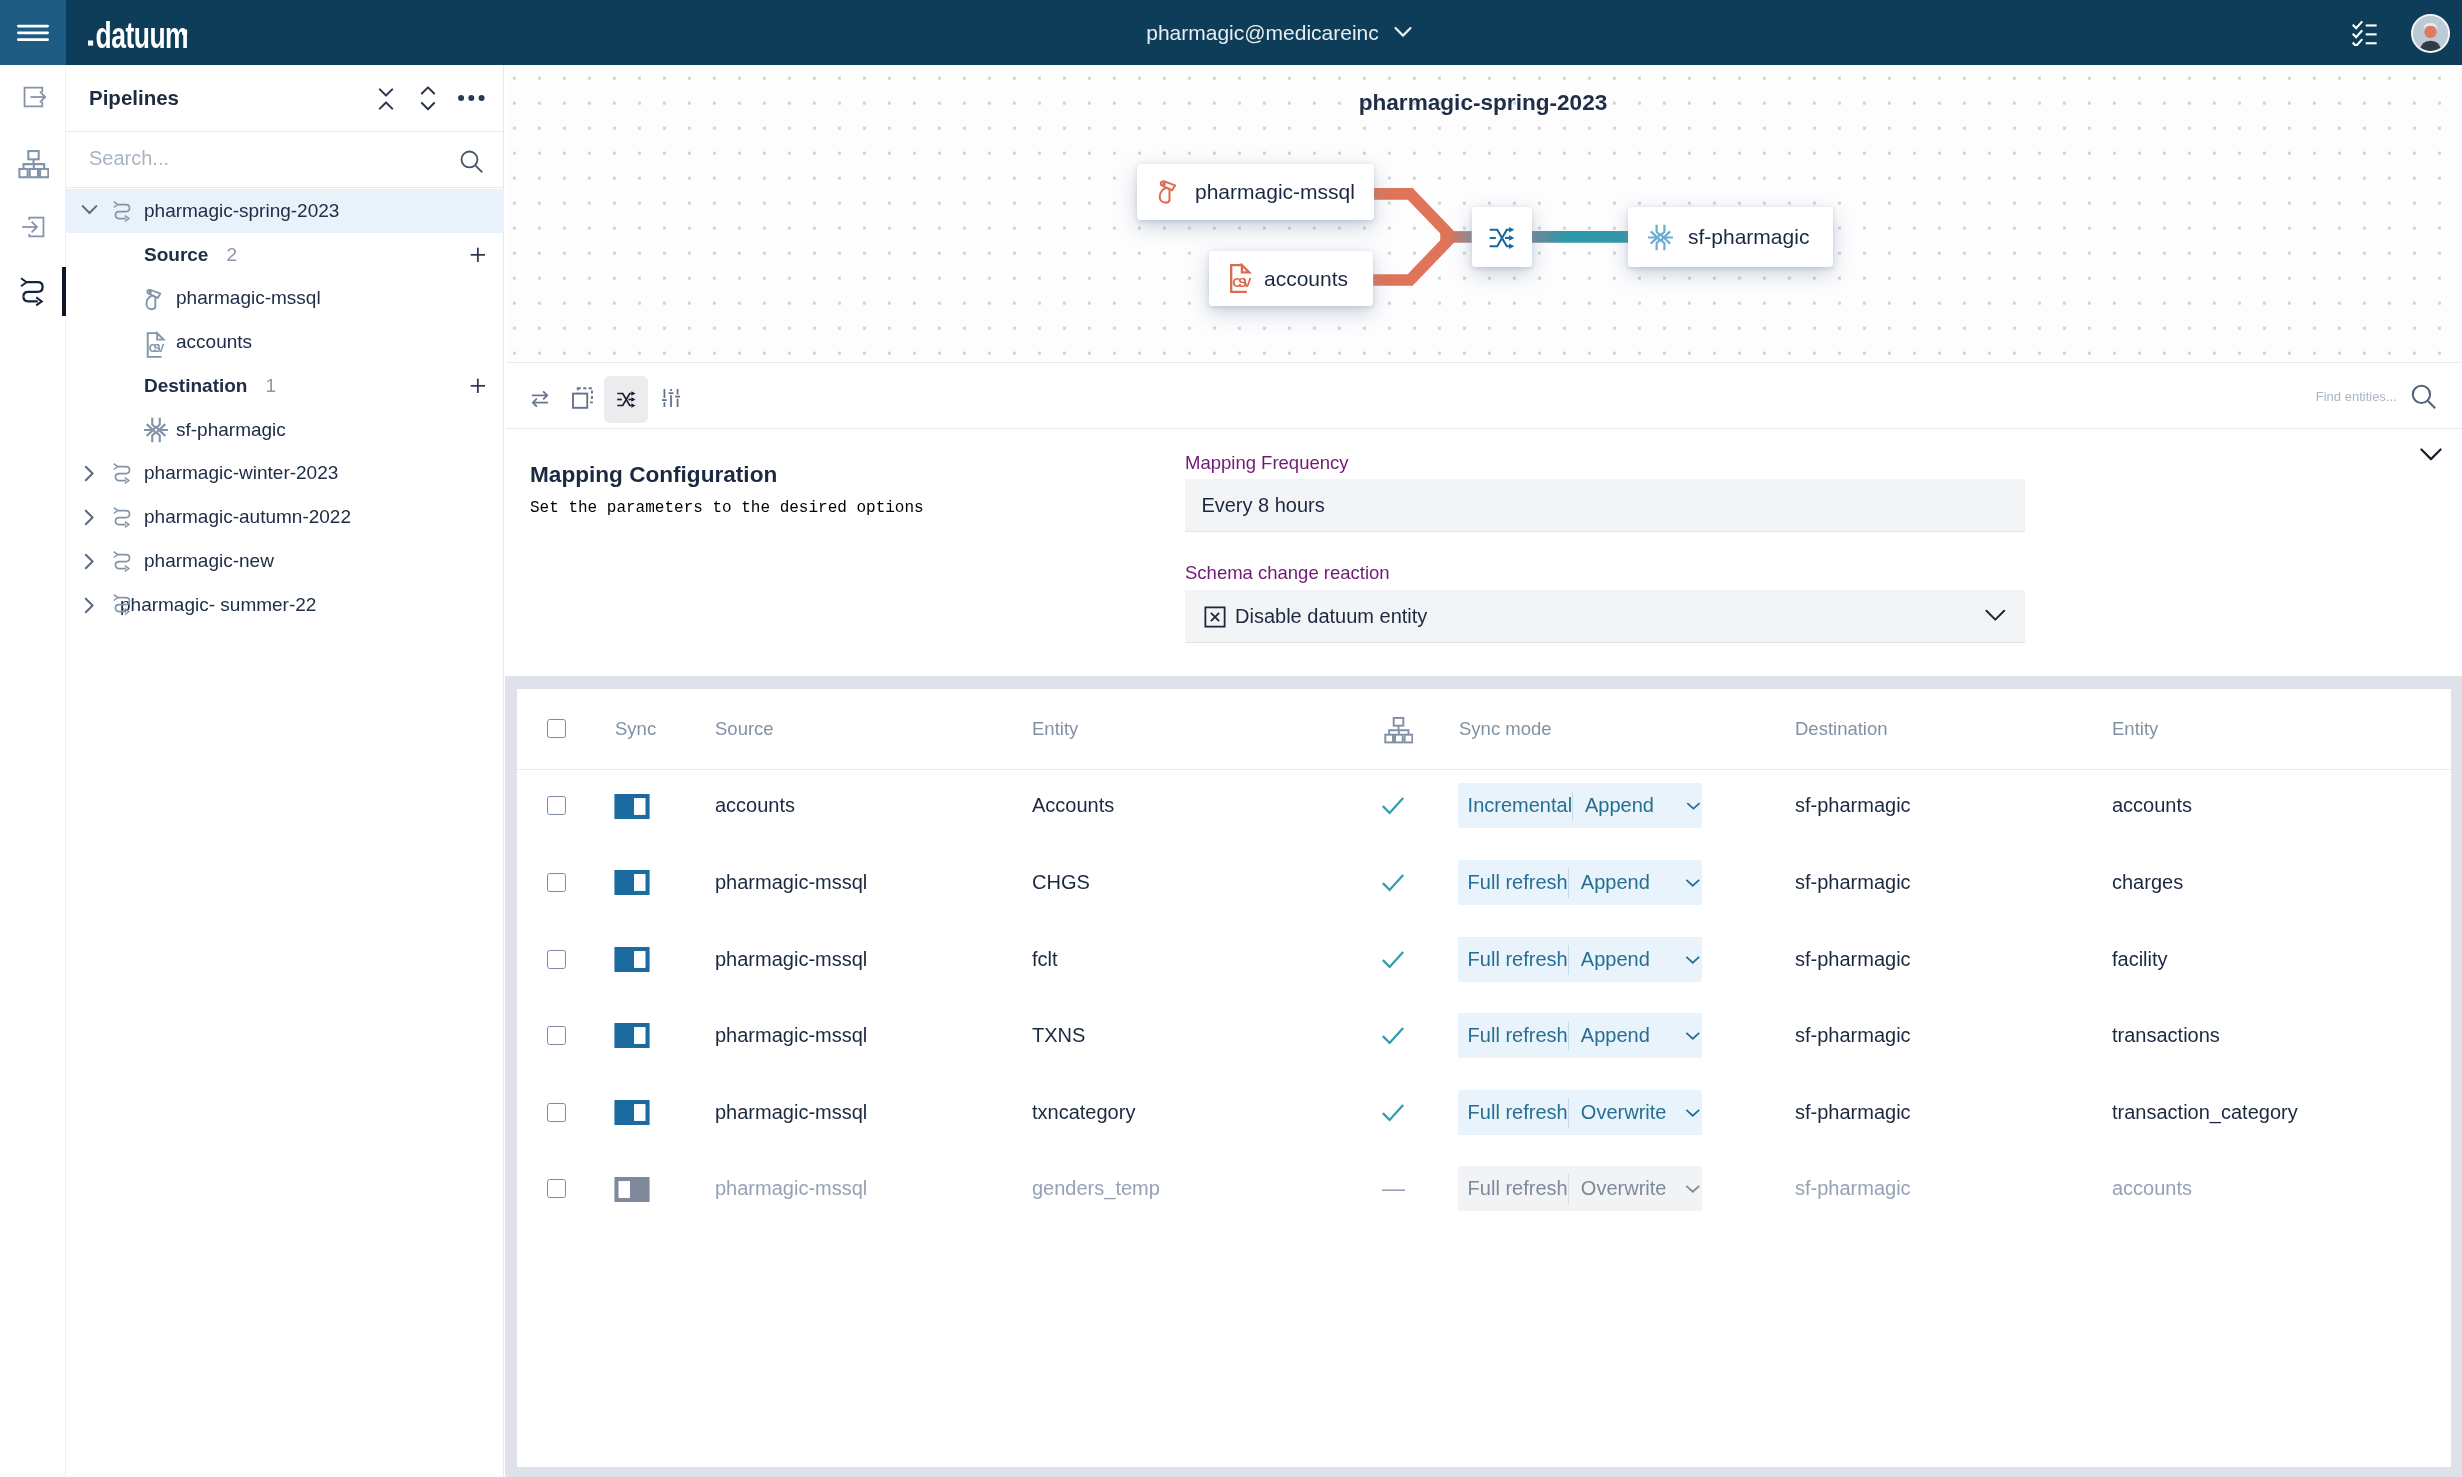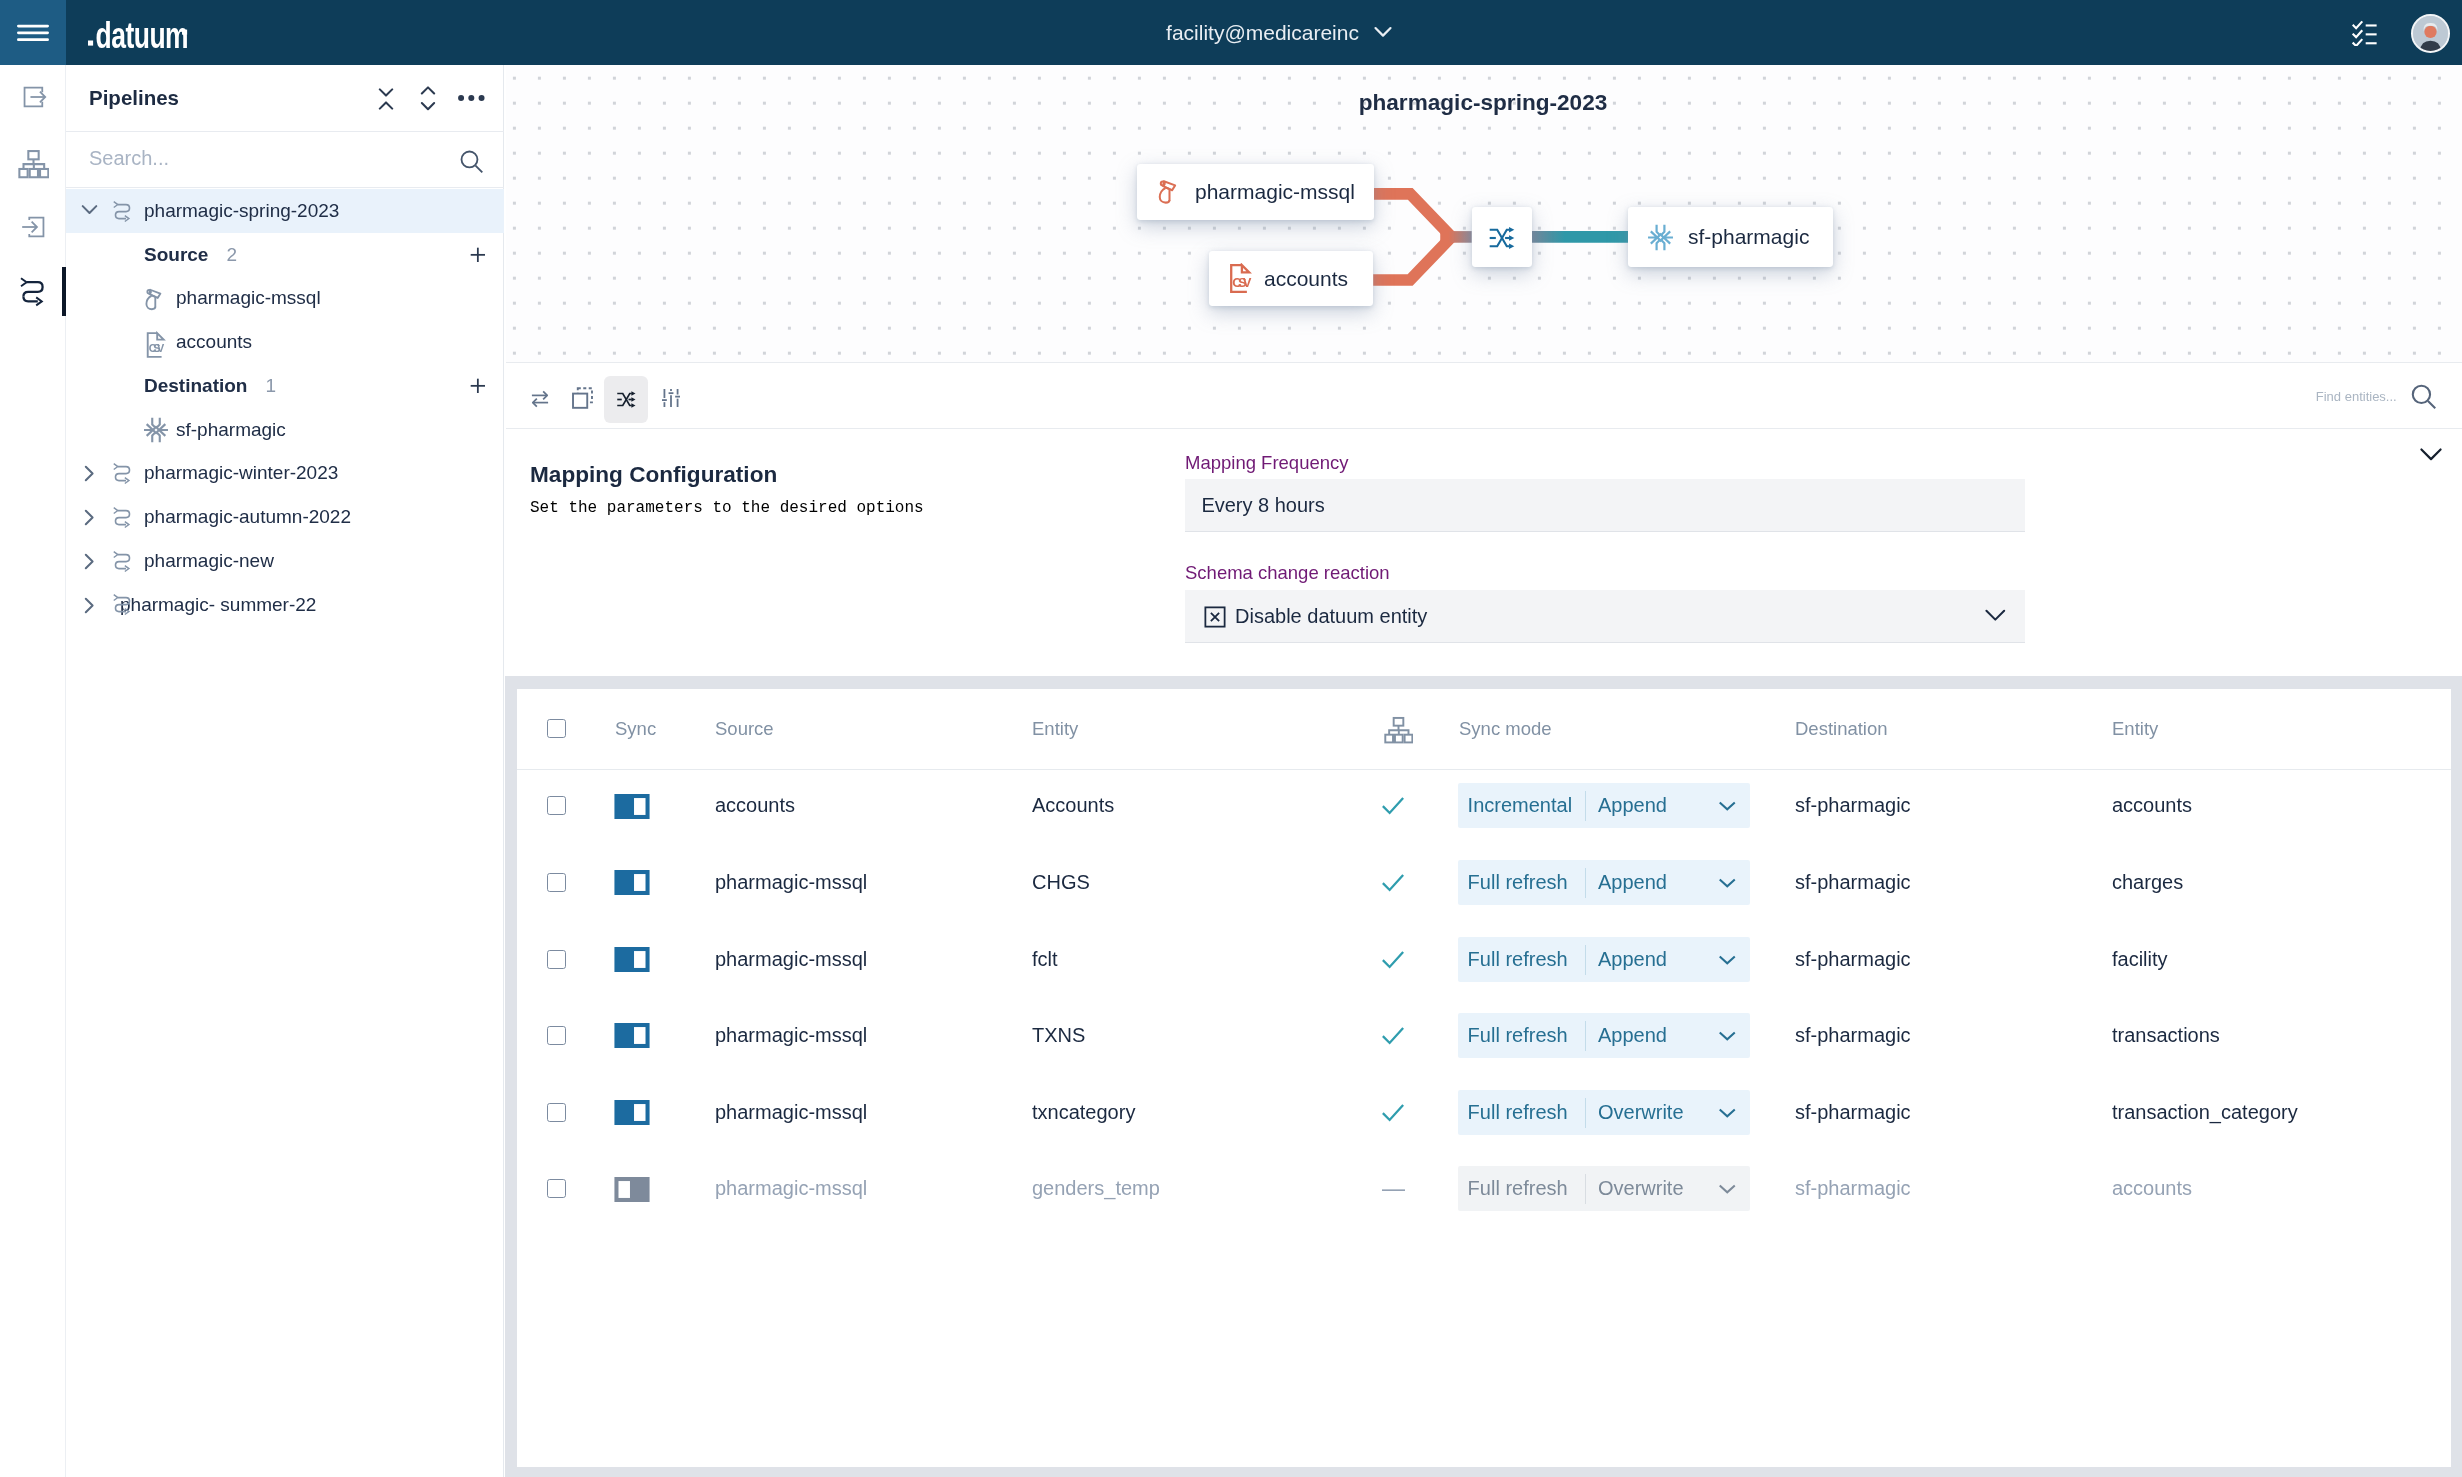--- a/index.html
+++ b/index.html
@@ -59,21 +59,21 @@
 
 
 #grayband { position:absolute; left:505px; top:676px; width:1958px; height:801px; background:#dfe2e8; }
 #panel { position:absolute; left:517px; top:689px; width:1934px; height:778px; background:#fff; }
 .hlbl { position:absolute; font-size:18.5px; color:#8191a4; }
 #hdrdiv { position:absolute; left:0; top:80px; width:1934px; height:0.7px; background:#e6eaee; }
 .cell { position:absolute; font-size:20px; color:#1b2940; }
 .gray { color:#95a2b4 !important; }
 .cbx { position:absolute; left:30px; width:18.5px; height:18.5px; border:1.7px solid #7c8ba0; border-radius:2.7px; }
 .tgl { position:absolute; left:97px; width:36px; height:25px; }
-.chip { position:absolute; left:941px; width:292px; height:45px; background:#e9f3fb; border-radius:2.1px;
+.chip { position:absolute; left:941px; width:244px; height:45px; background:#e9f3fb; border-radius:2.1px;
   display:flex; align-items:center; font-size:20px; color:#266f92; }
 .chip.dis { background:#f1f3f5; color:#7d8a99; }
 .chip .seg1 { width:127px; padding-left:9.6px; }
 .chip .vline { width:0.7px; height:30px; background:#c3dcea; }
 .chip.dis .vline { background:#d8dde2; }
 .chip .seg2 { padding-left:12.3px; width:116px; }
 </style>
 </head>
 <body>
 
@@ -90,21 +90,21 @@
   <div id="logo">
     <svg width="109" height="48" viewBox="0 0 160 70">
       <g transform="translate(11,0) scale(0.72,1.0)">
         <text x="0" y="57" font-family="Liberation Sans, sans-serif" font-weight="700" font-size="54" fill="#fff" letter-spacing="-1">datuum</text>
       </g>
       <rect x="0" y="46" width="7.5" height="7.5" fill="#fff"></rect>
       <rect x="138" y="30" width="7.5" height="7.5" fill="#fff"></rect>
     </svg>
   </div>
   <div id="acct">
-      <span>facility@medicareinc</span>
+      <span>pharmagic@medicareinc</span>
     <svg width="26" height="16.4" style="margin-left:11px" viewBox="0 0 38 24">
         <path d="M8 6 L19 17 L30 6" stroke="#e9eef3" stroke-width="3.2" fill="none" stroke-linecap="round" stroke-linejoin="round"></path>
       </svg>
   </div>
   <svg style="position:absolute;left:2352px;top:20px" width="26" height="26" viewBox="0 0 38 38">
     <g stroke="#fff" stroke-width="3.1" fill="none">
       <path d="M1 7 L6 12 L15 2"></path>
         <line x1="20" y1="8" x2="36" y2="8"></line>
       <path d="M1 20 L6 25 L15 15"></path>
         <line x1="20" y1="21" x2="36" y2="21"></line>

